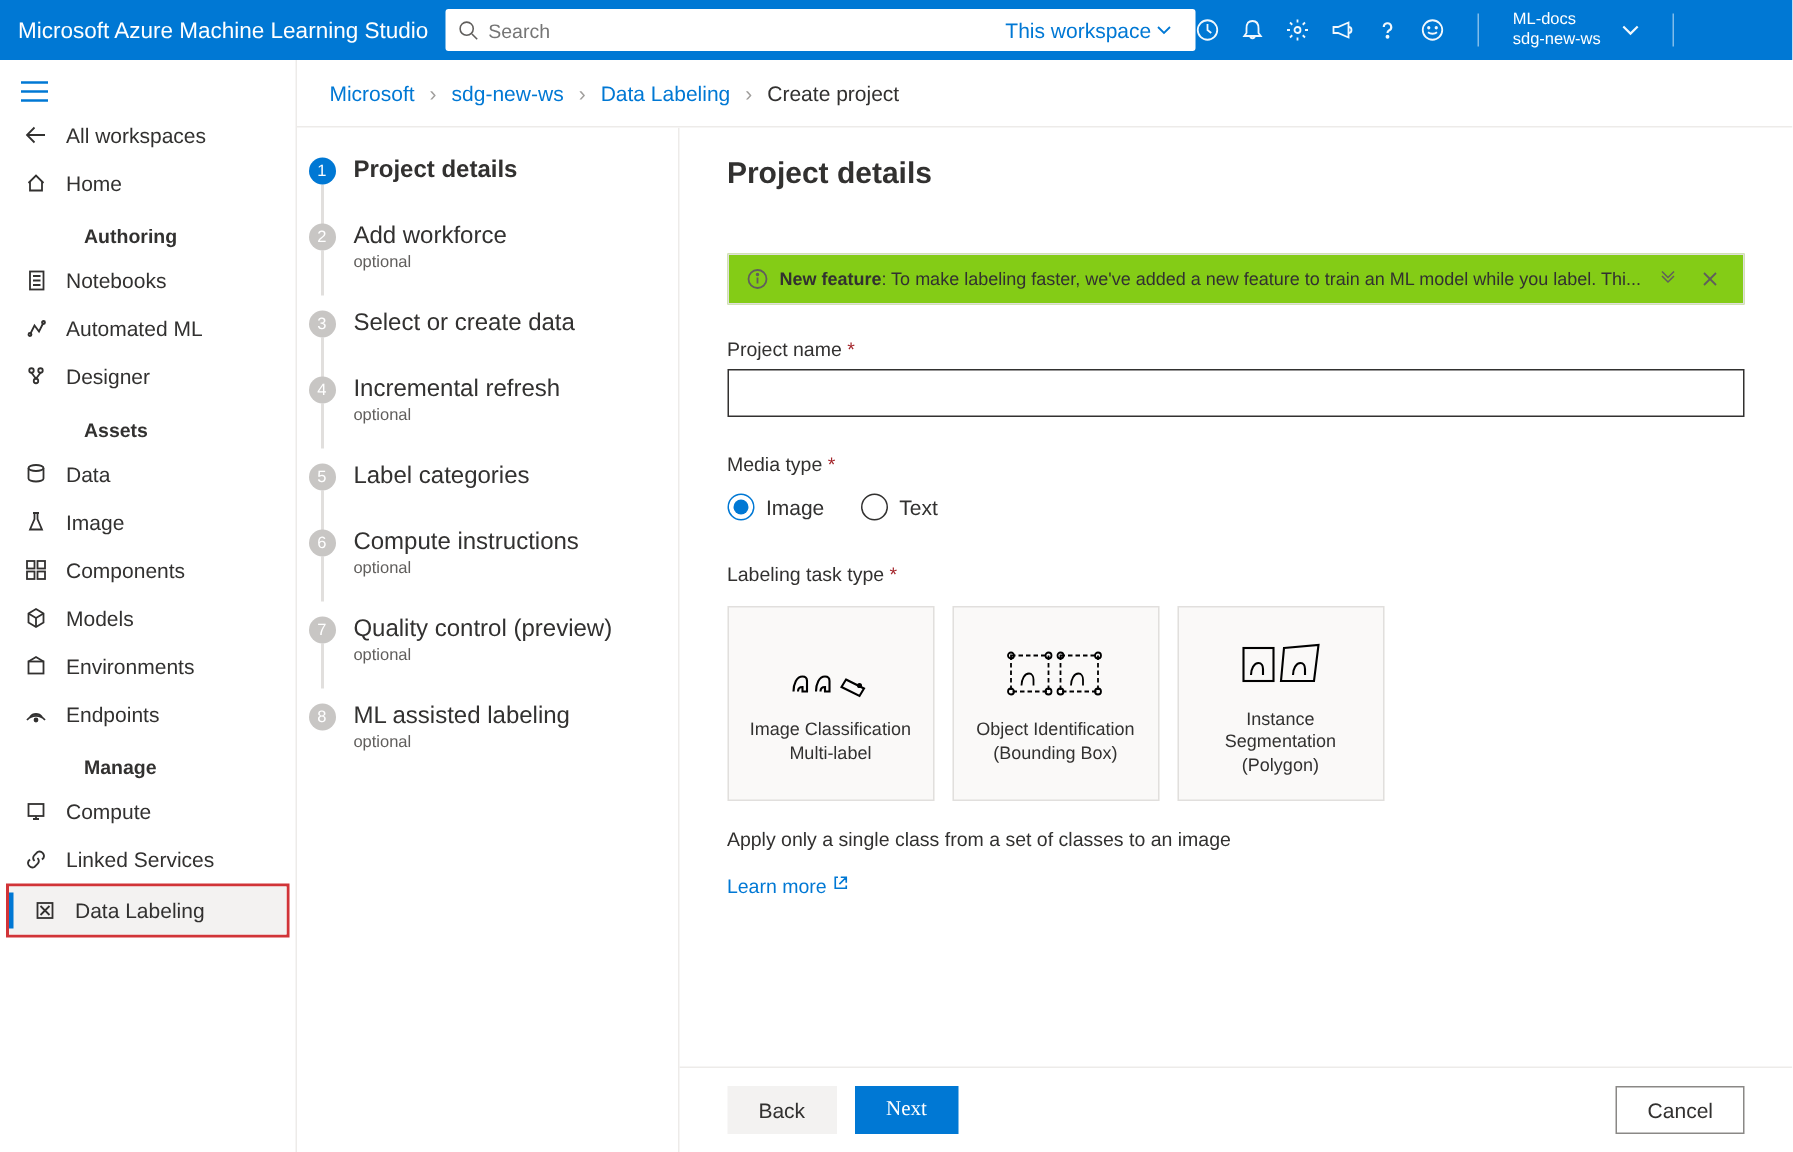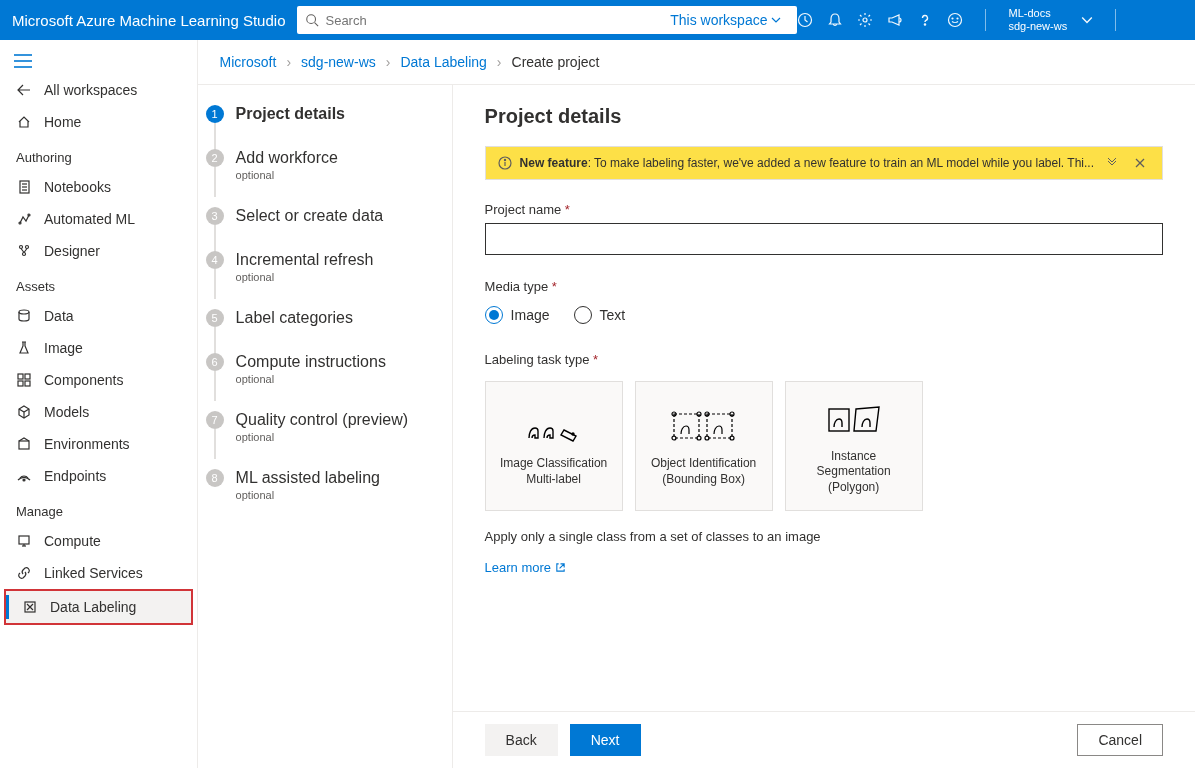--- a/index.html
+++ b/index.html
@@ -19,21 +19,21 @@
 .acct .a1 { font-weight: 500; }
 
 
 .body { display:flex; height: calc(768px - 40px); }
 .sidebar { width: 225px; border-right:1px solid #edebe9; padding: 8px 0; overflow-y:auto; }
 .sidebar .burger { padding: 6px 14px; color:#0078d4; cursor:pointer;}
 .sb-item { display:flex; align-items:center; gap:12px; padding: 8px 16px; cursor:pointer; font-size:14px; color:#323130; }
 .sb-item.active { background:#f3f2f1; position:relative; }
 .sb-item.active::before { content:""; position:absolute; left:0; top:4px; bottom:4px; width:3px; background:#0078d4;}
 .sb-item .ic { width:16px; height:16px; display:flex; align-items:center; justify-content:center; color:#323130;}
-.sb-section { font-weight:400; padding: 12px 16px 6px; font-size:13px; }
+.sb-section { font-weight:700; padding: 12px 16px 6px; font-size:13px;margin-left:40px; }
 .highlight-box { border: 2px solid #d13438; margin: 0 4px; }
 
 .main { flex:1; display:flex; flex-direction:column; }
 .breadcrumb { padding: 14px 22px; font-size:14px; display:flex; align-items:center; gap:10px; border-bottom:1px solid #edebe9;}
 .breadcrumb a { color:#0078d4; text-decoration:none; cursor:pointer;}
 .breadcrumb .sep { color:#a19f9d; }
 
 .content { flex:1; display:flex; overflow:hidden; }
 .steps { width: 255px; padding: 18px 12px 18px 0; border-right:1px solid #edebe9; }
 .step { display:flex; gap:12px; padding: 2px 0 2px 8px; align-items:flex-start; position:relative;}
@@ -41,21 +41,21 @@
 .step.active .dot { background:#0078d4; }
 .step .lbls { display:flex; flex-direction:column; }
 .step .lbl { font-size:16px; color:#323130; }
 .step.active .lbl { font-weight:600; }
 .step .opt { font-size:11px; color:#605e5c; margin-top:2px;}
 .step .conn { position:absolute; left:16px; top:20px; width:2px; height:30px; background:#e1dfdd; z-index:1;}
 .step { margin-bottom: 22px; }
 
 .pane { flex:1; padding: 20px 32px; display:flex; flex-direction:column; overflow-y:auto;}
 .pane h2 { font-size:20px; font-weight:600; margin-bottom:18px;}
-.info-bar { background:#fde047; padding:8px 12px; display:flex; align-items:center; gap:8px; font-size:12px; margin-bottom:14px; border:1px solid #e1dfdd;}
+.info-bar { background:#84cc16; padding:8px 12px; display:flex; align-items:center; gap:8px; font-size:12px; margin-bottom:14px; border:1px solid #e1dfdd;margin-top:23px;}
 .info-bar .txt { flex:1; white-space:nowrap; overflow:hidden; text-overflow:ellipsis;}
 .info-bar .ibtn { cursor:pointer; color:#605e5c; padding:2px 4px;}
 
 .field-label { font-size:13px; margin: 8px 0 6px; }
 .req { color:#a4262c; }
 .txt-input { width:100%; height:32px; border:1px solid #323130; padding:0 8px; font-size:14px; outline:none;}
 .radio-row { display:flex; gap:24px; margin-top:6px;text-align:right;}
 .radio-opt { display:flex; align-items:center; gap:8px; cursor:pointer;}
 .radio-outer { width:18px; height:18px; border:1px solid #323130; border-radius:50%; display:flex; align-items:center; justify-content:center;}
 .radio-opt.sel .radio-outer { border-color:#0078d4;}
@@ -65,26 +65,26 @@
 .task-grid { display:flex; gap:12px; margin-top:8px;}
 .task-card { width:138px; height:130px; border:1px solid #e1dfdd; background:#faf9f8; display:flex; flex-direction:column; align-items:center; justify-content:center; gap:8px; cursor:pointer; position:relative; padding:8px;}
 .task-card.sel { border:2px solid #0078d4; background:#fff;}
 .task-card .ticon { height:44px; display:flex; align-items:center; justify-content:center; font-size:32px;}
 .task-card .tlabel { font-size:12px; text-align:center; line-height:1.3; color:#323130;}
 .task-card .rsel { position:absolute; top:6px; right:6px; width:16px; height:16px; border:1px solid #323130; border-radius:50%; display:flex; align-items:center; justify-content:center;}
 .task-card.sel .rsel { border-color:#0078d4;}
 .task-card.sel .rsel::after { content:""; width:9px; height:9px; background:#0078d4; border-radius:50%;}
 
 .desc { font-size:13px; margin-top:18px; color:#323130;}
-.learn { color:#0078d4; font-size:13px; margin-top:16px; cursor:pointer; display:inline-flex; align-items:center; gap:4px;}
+.learn { color:#0078d4; font-size:13px; margin-top:16px; cursor:pointer; display:inline-flex; align-items:flex-start; gap:4px;}
 
 .footer { border-top:1px solid #edebe9; padding:12px 32px; display:flex; gap:12px; align-items:center;}
 .btn { height:32px; padding:0 20px; font-size:14px; border:1px solid transparent; cursor:pointer;}
 .btn.secondary { background:#f3f2f1; color:#323130;}
-.btn.primary { background:#0078d4; color:#fff;}
+.btn.primary { background:#0078d4; color:#fff;font-family:Liberation Serif, serif;}
 .btn.outline { background:#fff; border:1px solid #8a8886; color:#323130;}
 .footer .spacer { flex:1; }
 
 svg { display:block; }
 </style>
 </head>
 <body>
 
 <div class="header">
   <div class="title">Microsoft Azure Machine Learning Studio</div>

